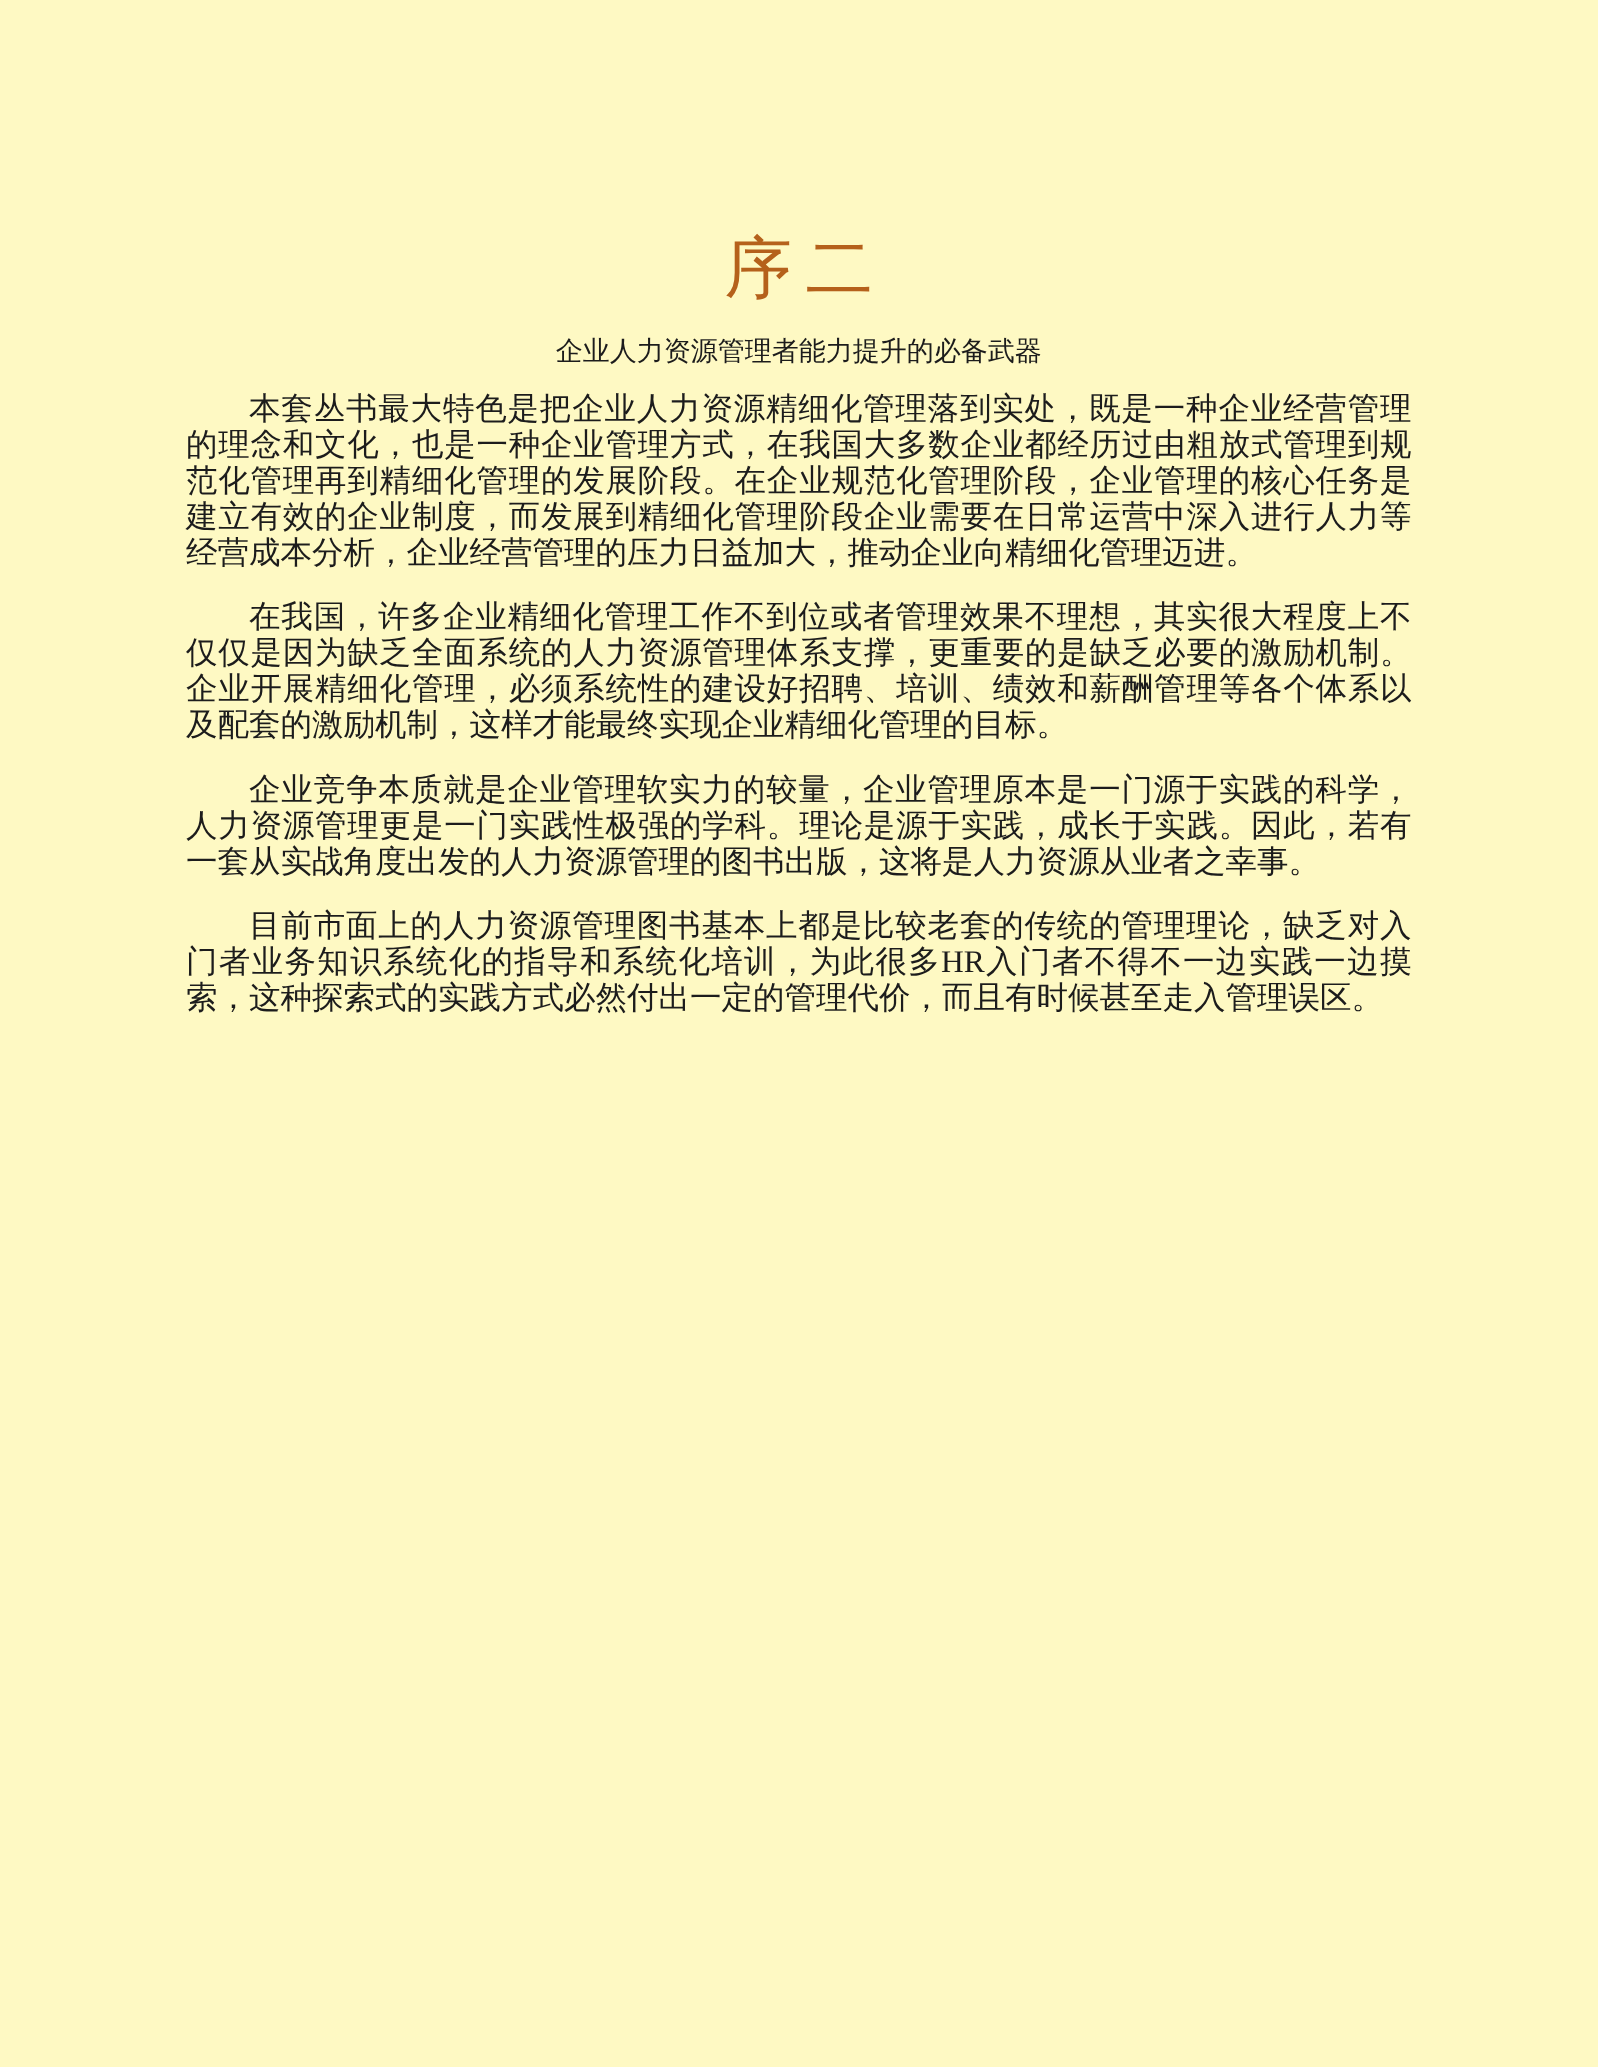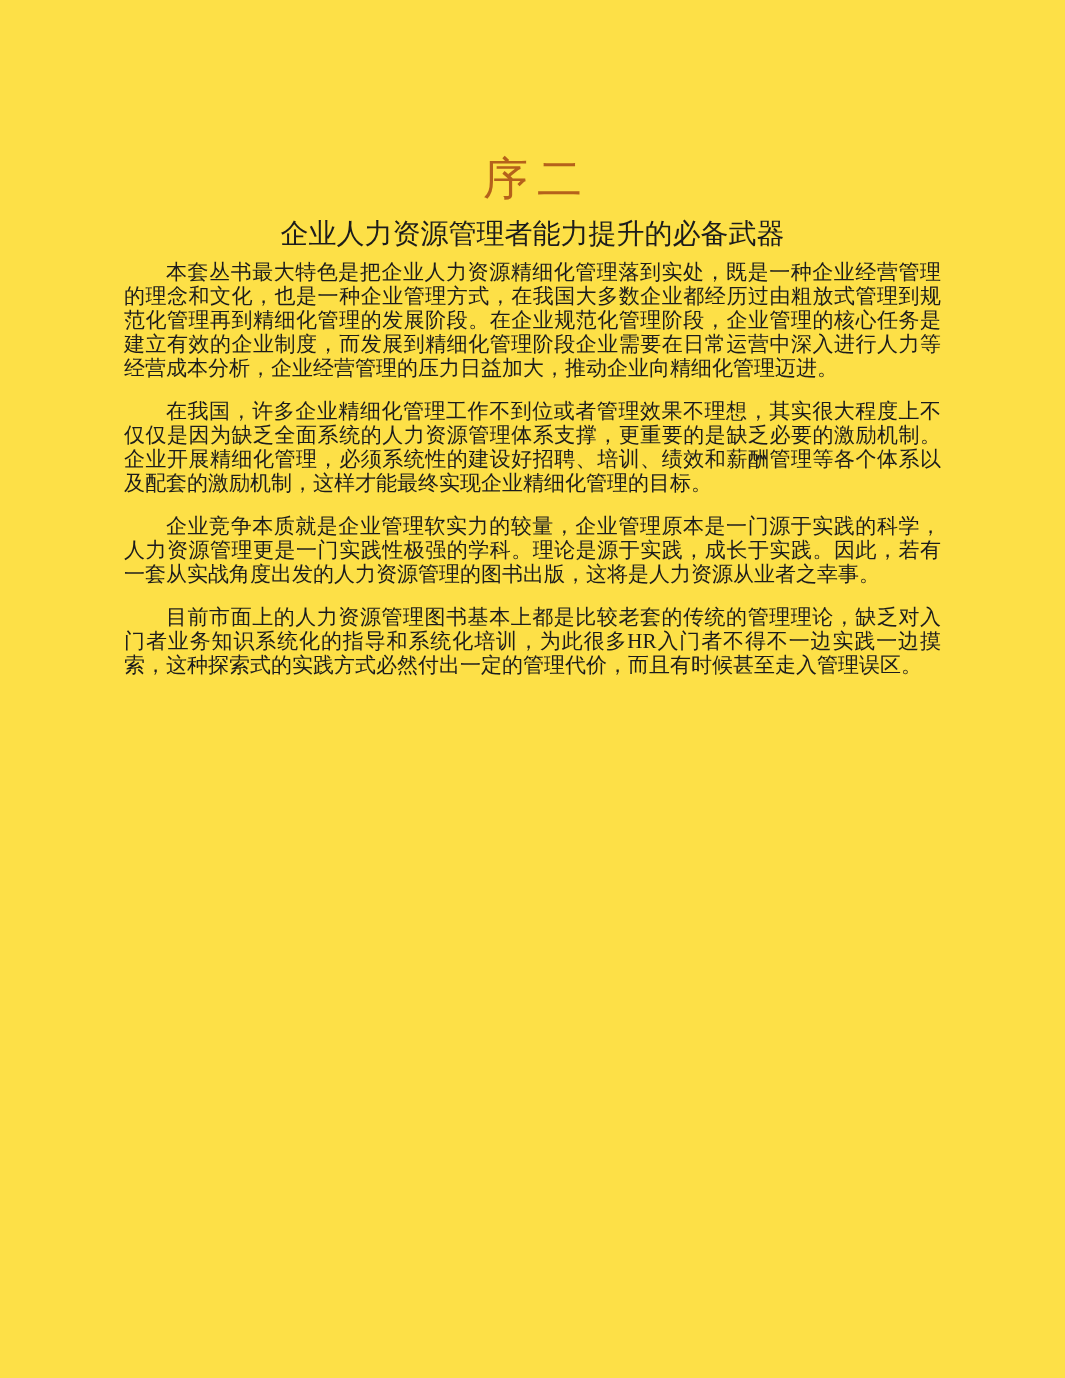--- a/index.html
+++ b/index.html
@@ -4,21 +4,21 @@
 <style>
   html, body {
     margin: 0;
     padding: 0;
     background: #ffffff;
   }
   .page {
     position: relative;
     width: 1065px;
     height: 1378px;
-    background: #fde047;
+    background: #fef9c3;
     box-sizing: border-box;
     padding: 152px 124px 0 124px;
     font-family: "Liberation Serif", "DejaVu Serif", serif;
     color: #1c1c1c;
     overflow: hidden;
   }
   .title {
     margin: 0;
     text-align: center;
     font-size: 45px;
@@ -30,21 +30,21 @@
   .preface-label {
     margin-top: 34px;
     text-align: center;
     font-size: 21px;
     line-height: 24px;
     letter-spacing: 0.5px;
   }
   .subtitle {
     margin-top: 14px;
     text-align: center;
-    font-size: 28px;
+    font-size: 18px;
     line-height: 28px;
   }
   .body-text {
     margin-top: 12px;
     font-size: 21px;
     line-height: 24px;
     text-align: justify;
   }
   .body-text p {
     margin: 0 0 19px 0;

